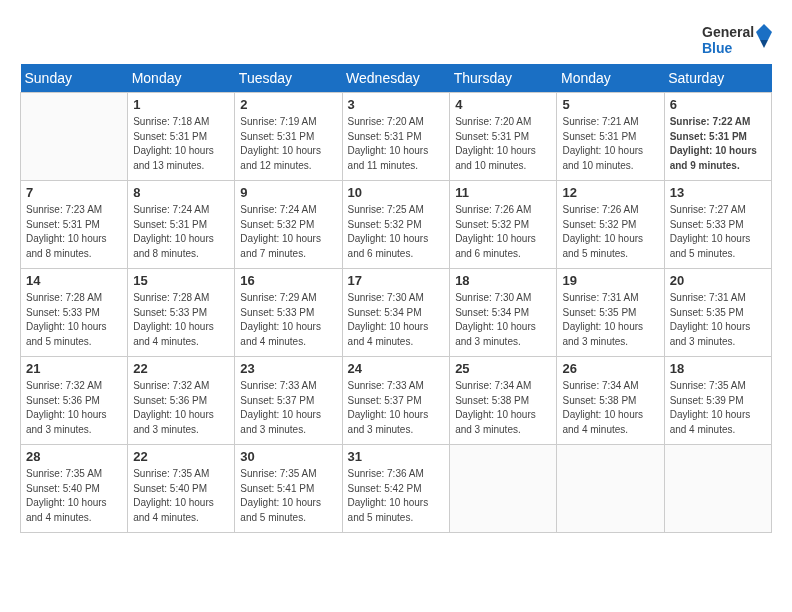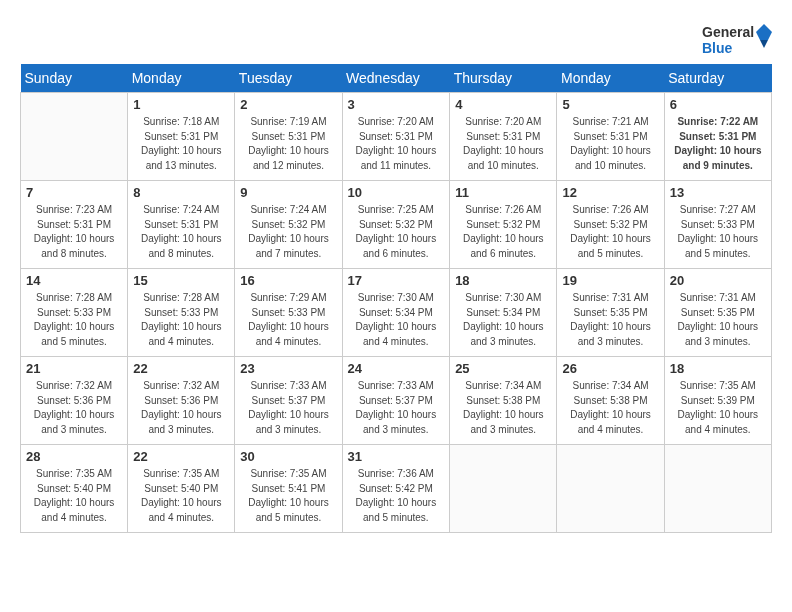--- a/index.html
+++ b/index.html
@@ -60,21 +60,20 @@
     }
     .day-num {
       font-size: 13px;
       font-weight: bold;
       margin-bottom: 3px;
     }
     .day-info {
       font-size: 10px;
       line-height: 1.45;
       color: #444;
-      text-align: center;
     }
   </style>
 </head>
 <body>
 
 <div class="header">
   <div class="logo">
   <svg width="70" height="40" viewBox="0 0 70 40" xmlns="http://www.w3.org/2000/svg">
     <text x="0" y="17" font-size="14" font-weight="bold" fill="#333" font-family="Arial">General</text>
     <text x="0" y="33" font-size="14" font-weight="bold" fill="#1a6fc4" font-family="Arial">Blue</text>

